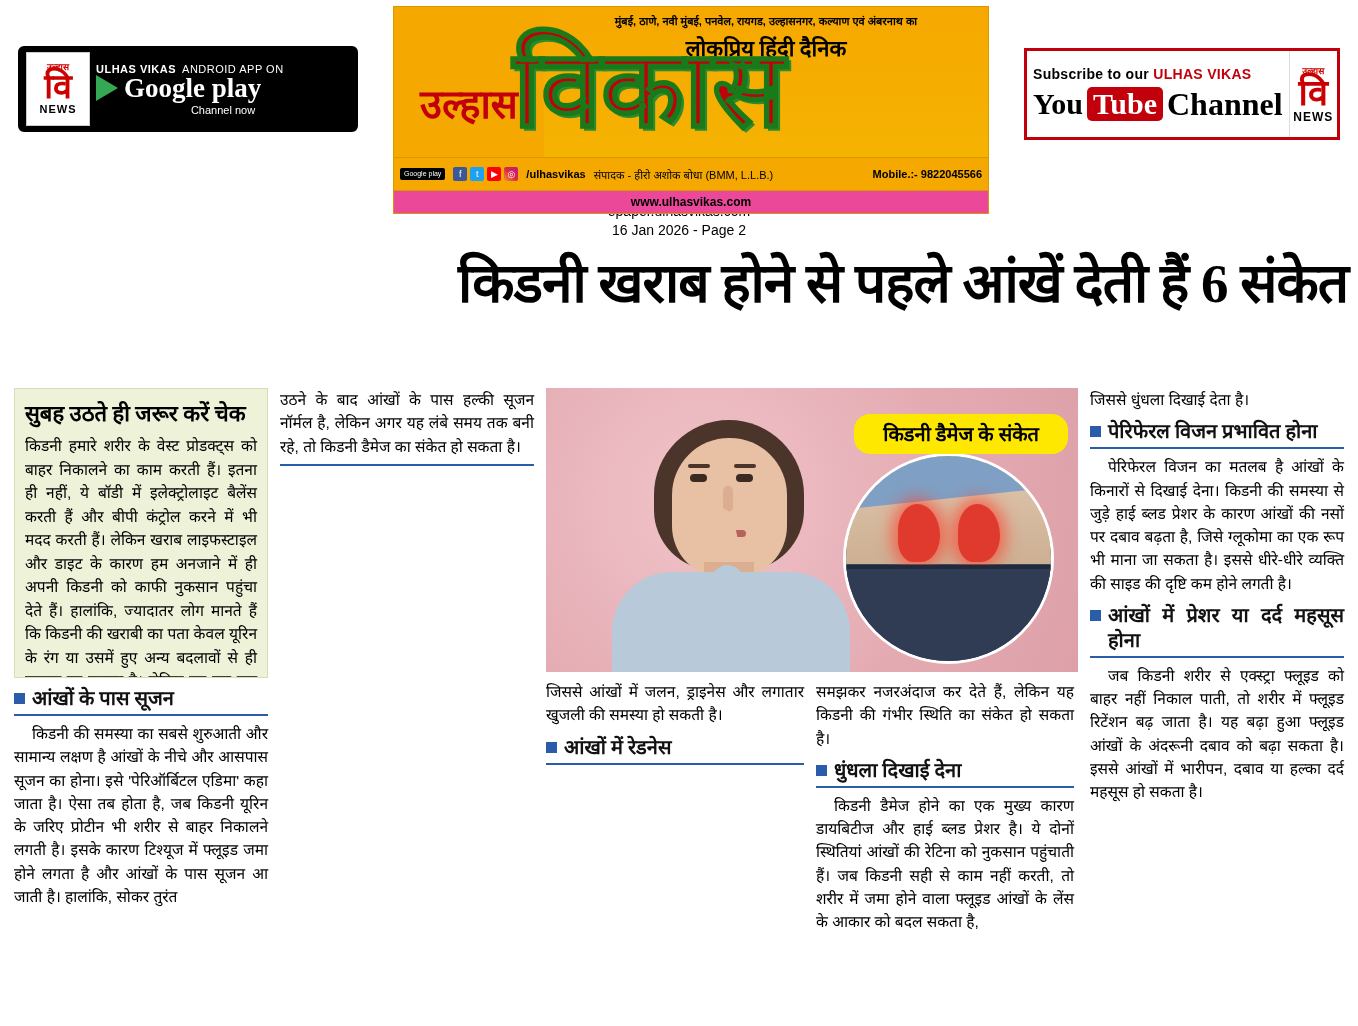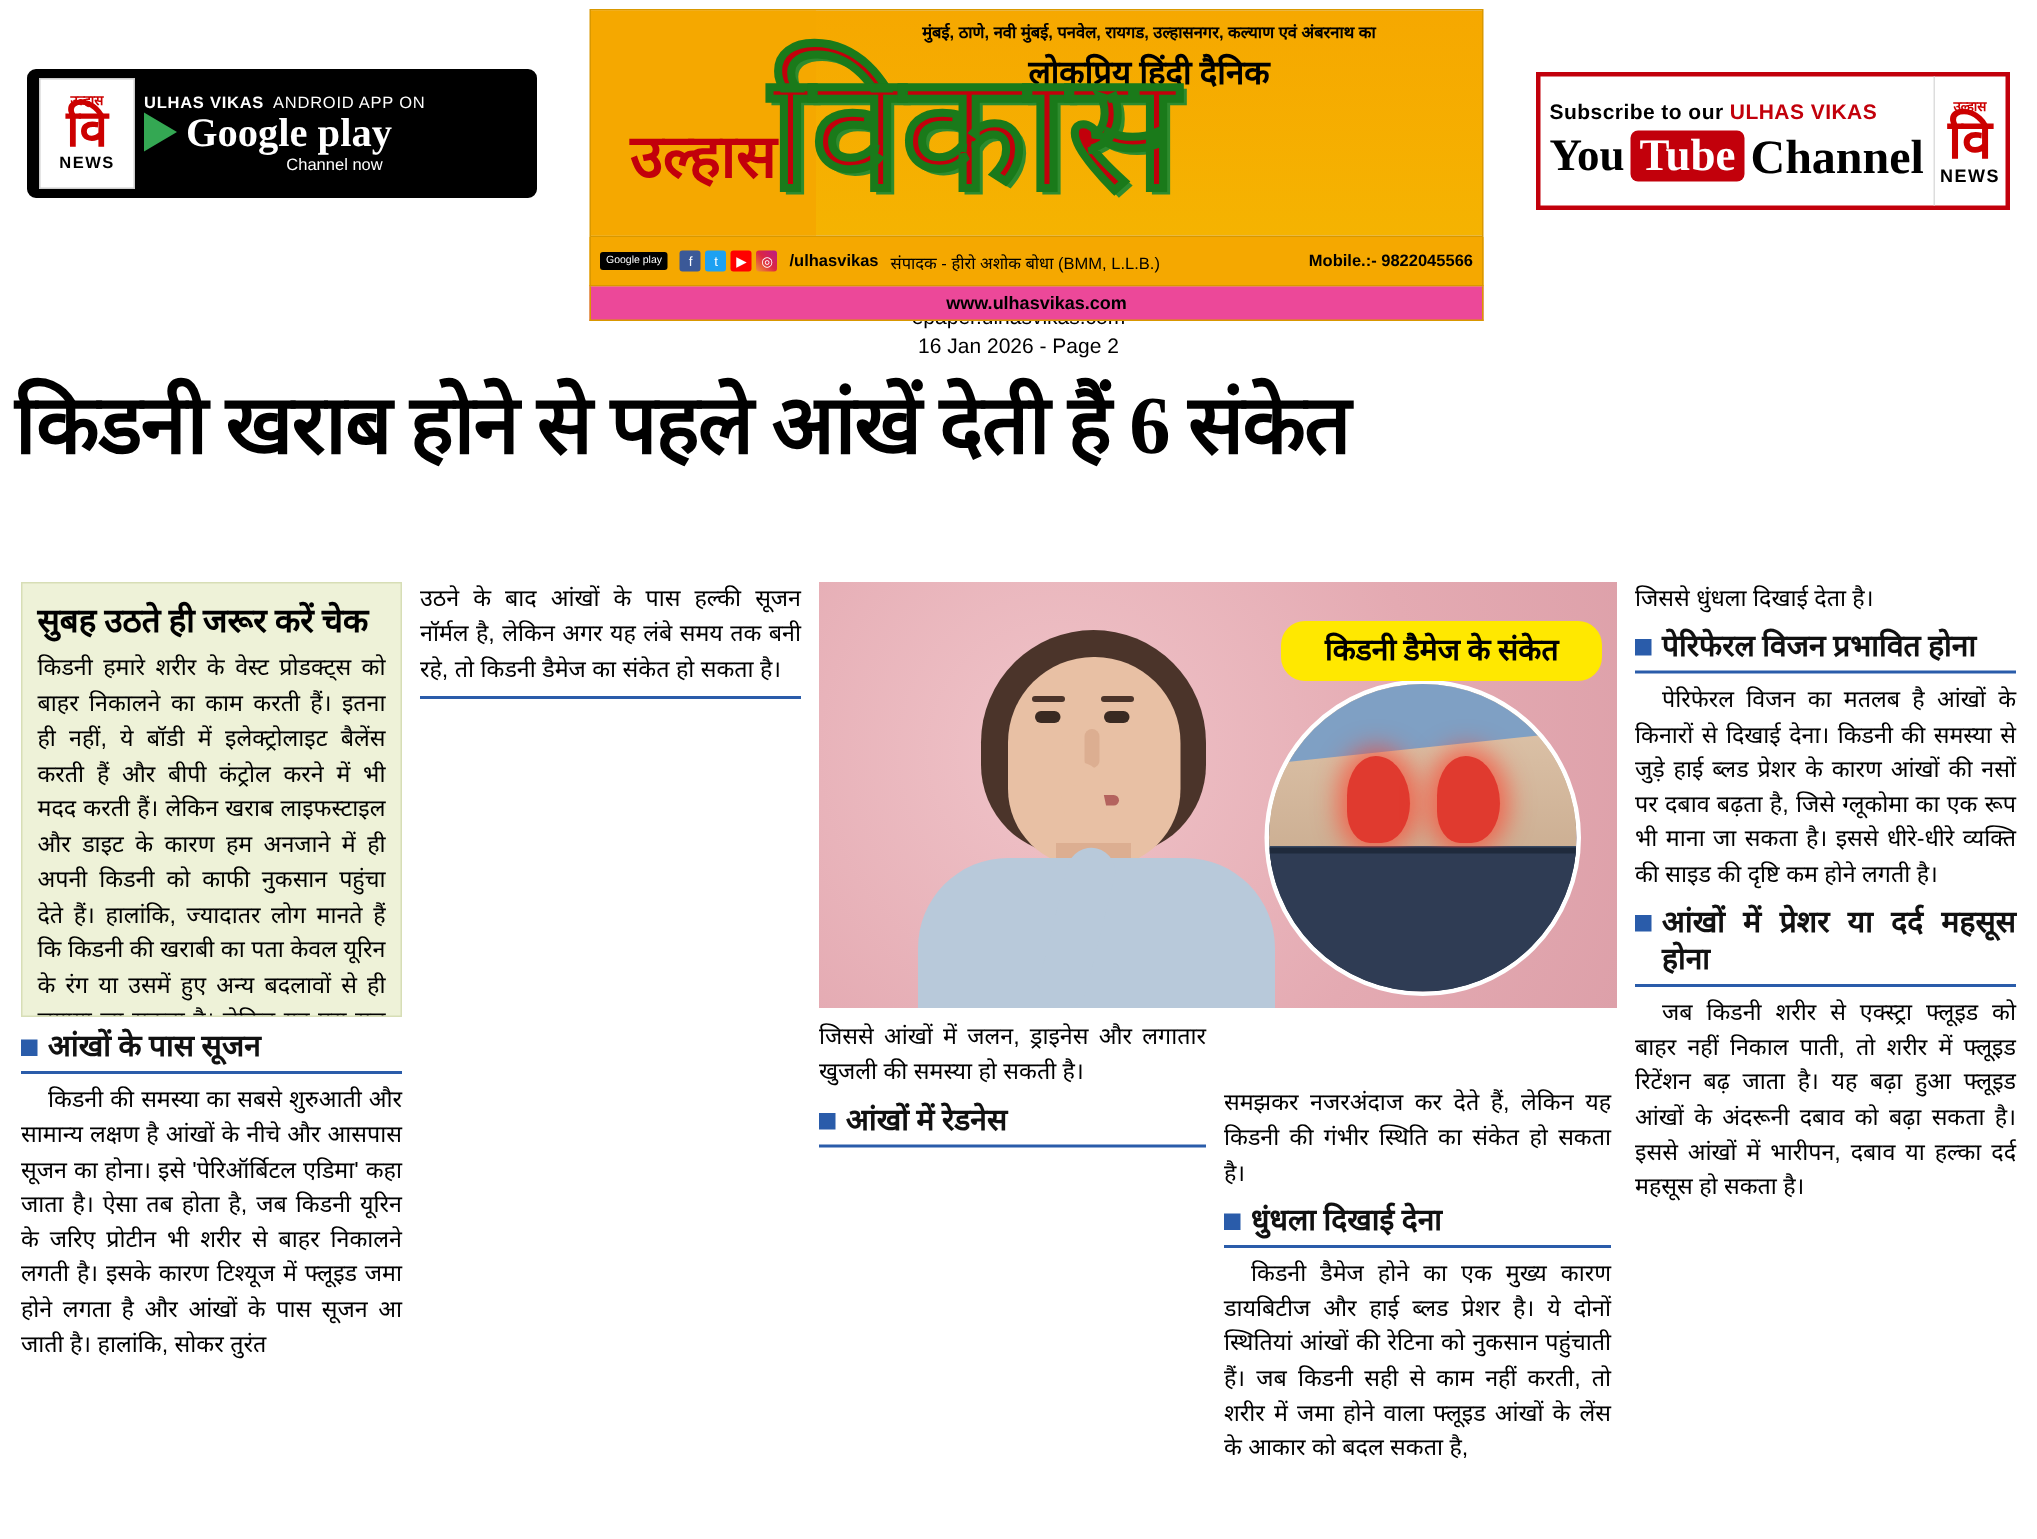--- a/index.html
+++ b/index.html
@@ -157,21 +157,21 @@
   .yt-logo .u-hindi{font-size:9px;color:#c00;font-weight:bold;}
   .yt-logo .u-big{font-size:36px;color:#c00;font-weight:bold;line-height:.9;font-family:"Liberation Serif", serif;}
   .yt-logo .u-news{font-size:12px;font-weight:bold;letter-spacing:1px;}
 
   
   .epaper{
     text-align:center;font-size:14px;line-height:1.35;margin-top:2px;
   }
   
   .headline{
-    text-align:left;
+    text-align:right;
     font-family:"Liberation Serif", serif;
     font-weight:bold;
     font-size:55px;
     letter-spacing:-1px;
     margin:14px 10px 10px 10px;
     line-height:1.1;
   }
   
   .content{
     position:absolute;
@@ -423,21 +423,21 @@
       <div style="width:258px;">
         <p class="noind">जिससे आंखों में जलन, ड्राइनेस और लगातार खुजली की समस्या हो सकती है।</p>
 
         <div class="sub-head">
           <span class="bullet"></span>
           <span>आंखों में रेडनेस</span>
         </div>
         <div class="rule"></div>
       </div>
 
-      <div style="width:258px;margin-top:44px;">
+      <div style="width:258px;">
         <p class="noind">समझकर नजरअंदाज कर देते हैं, लेकिन यह किडनी की गंभीर स्थिति का संकेत हो सकता है।</p>
 
         <div class="sub-head">
           <span class="bullet"></span>
           <span>धुंधला दिखाई देना</span>
         </div>
         <div class="rule"></div>
         <p>किडनी डैमेज होने का एक मुख्य कारण डायबिटीज और हाई ब्लड प्रेशर है। ये दोनों स्थितियां आंखों की रेटिना को नुकसान पहुंचाती हैं। जब किडनी सही से काम नहीं करती, तो शरीर में जमा होने वाला फ्लूइड आंखों के लेंस के आकार को बदल सकता है,</p>
       </div>
     </div>

